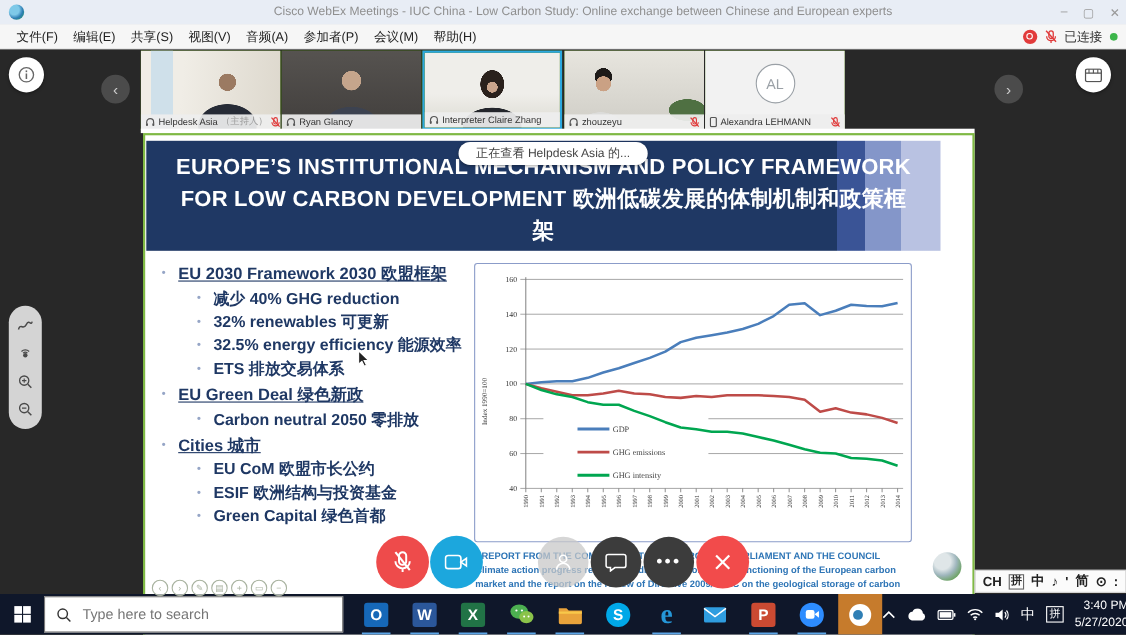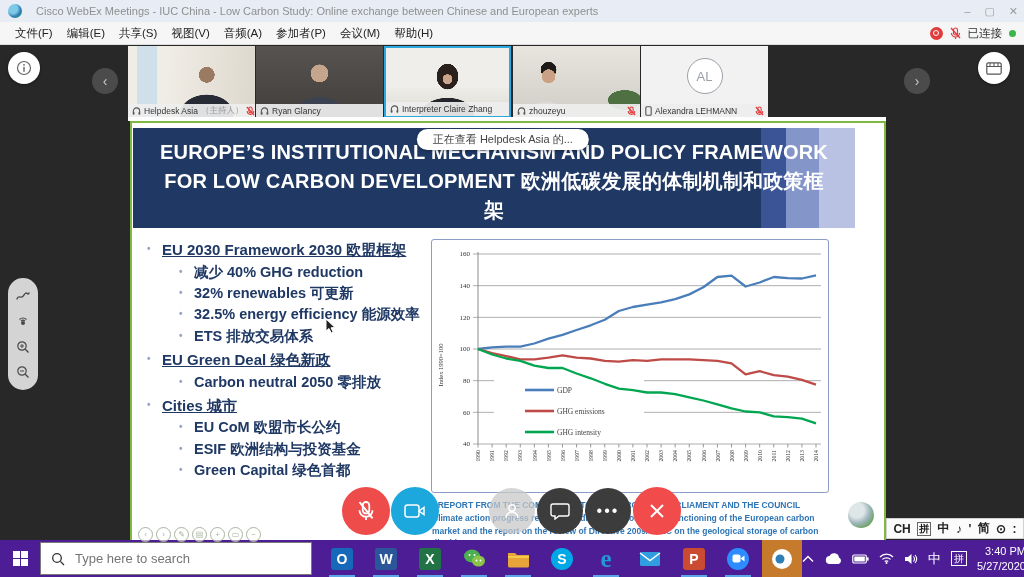--- a/index.html
+++ b/index.html
@@ -3,21 +3,21 @@
 <meta charset="utf-8">
 <style>
   html,body{margin:0;padding:0;background:#555;}
   #screen{position:relative;width:1024px;height:577px;overflow:hidden;
     font-family:"Liberation Sans",sans-serif;background:#282828;}
   
   .titlebar{position:absolute;left:0;top:0;width:1024px;height:22px;background:#e8edf5;
     border-bottom:1px solid #cfd6e0;display:flex;align-items:center;}
   .webex-ball{position:absolute;left:8px;top:4px;width:14px;height:14px;border-radius:50%;
     background:radial-gradient(circle at 35% 35%, #7ec9e8 0 35%, #2f7fb5 60%, #1b9e52 100%);}
-  .win-title{flex:1;font-size:11px;color:#8f8f8f;margin-left:36px;}
+  .win-title{flex:1;text-align:center;font-size:11px;color:#8f8f8f;margin-left:36px;}
   .win-controls{position:absolute;right:6px;top:0;height:22px;display:flex;gap:14px;align-items:center;
     color:#9a9a9a;font-size:11px;}
   .win-controls span{cursor:default;}
   
   .menubar{position:absolute;left:0;top:22px;width:1024px;height:23px;background:#f6f6f6;
     border-bottom:1px solid #dcdcdc;display:flex;align-items:center;padding:0 8px;box-sizing:border-box;}
   .menu-item{font-size:11.5px;color:#222;padding:0 7px;}
   .menu-right{margin-left:auto;display:flex;align-items:center;gap:7px;}
   .rec-dot{width:13px;height:13px;border-radius:50%;background:#e23b3b;position:relative;}
   .rec-dot::after{content:"";position:absolute;left:3.5px;top:3.5px;width:6px;height:6px;border-radius:50%;
@@ -104,21 +104,21 @@
   .sphere{position:absolute;left:848px;top:457px;width:26px;height:26px;border-radius:50%;
     background:radial-gradient(circle at 34% 32%, #dfe6e8 0 30%, #9fb6bd 52%, #6aa25f 78%, #4d8f8f 100%);}
   
   .ime-bar{position:absolute;left:886px;top:473px;width:138px;height:21px;background:#fbfbfb;
     border:1px solid #d0d0d0;display:flex;align-items:center;justify-content:space-evenly;
     font-size:12px;color:#222;font-weight:bold;box-sizing:border-box;}
   .ime-bar .boxed{border:1px solid #666;font-size:10px;padding:0 1px;line-height:12px;}
   
   .cursor{position:absolute;left:325px;top:273px;z-index:9;}
   
-  .taskbar{position:absolute;left:0;top:540px;width:1024px;height:37px;background:#4c1d95;
+  .taskbar{position:absolute;left:0;top:540px;width:1024px;height:37px;background:#0f172a;
     display:flex;align-items:center;}
   .start-btn{width:40px;height:37px;display:flex;align-items:center;justify-content:center;flex:none;}
   .win-logo{width:15px;height:15px;display:grid;grid-template-columns:7px 7px;grid-template-rows:7px 7px;gap:1px;}
   .win-logo i{background:#fff;}
   .search-box{width:272px;height:33px;background:#fff;border:1px solid #7a7a7a;display:flex;align-items:center;
     gap:8px;padding:0 10px;box-sizing:border-box;flex:none;}
   .search-box input{border:none;outline:none;font-size:13px;color:#111;width:200px;
     font-family:"Liberation Sans",sans-serif;background:transparent;}
   .tb-icons{display:flex;align-items:center;margin-left:10px;gap:4px;}
   .tb-icon{position:relative;width:40px;height:37px;display:flex;align-items:center;justify-content:center;flex:none;}

